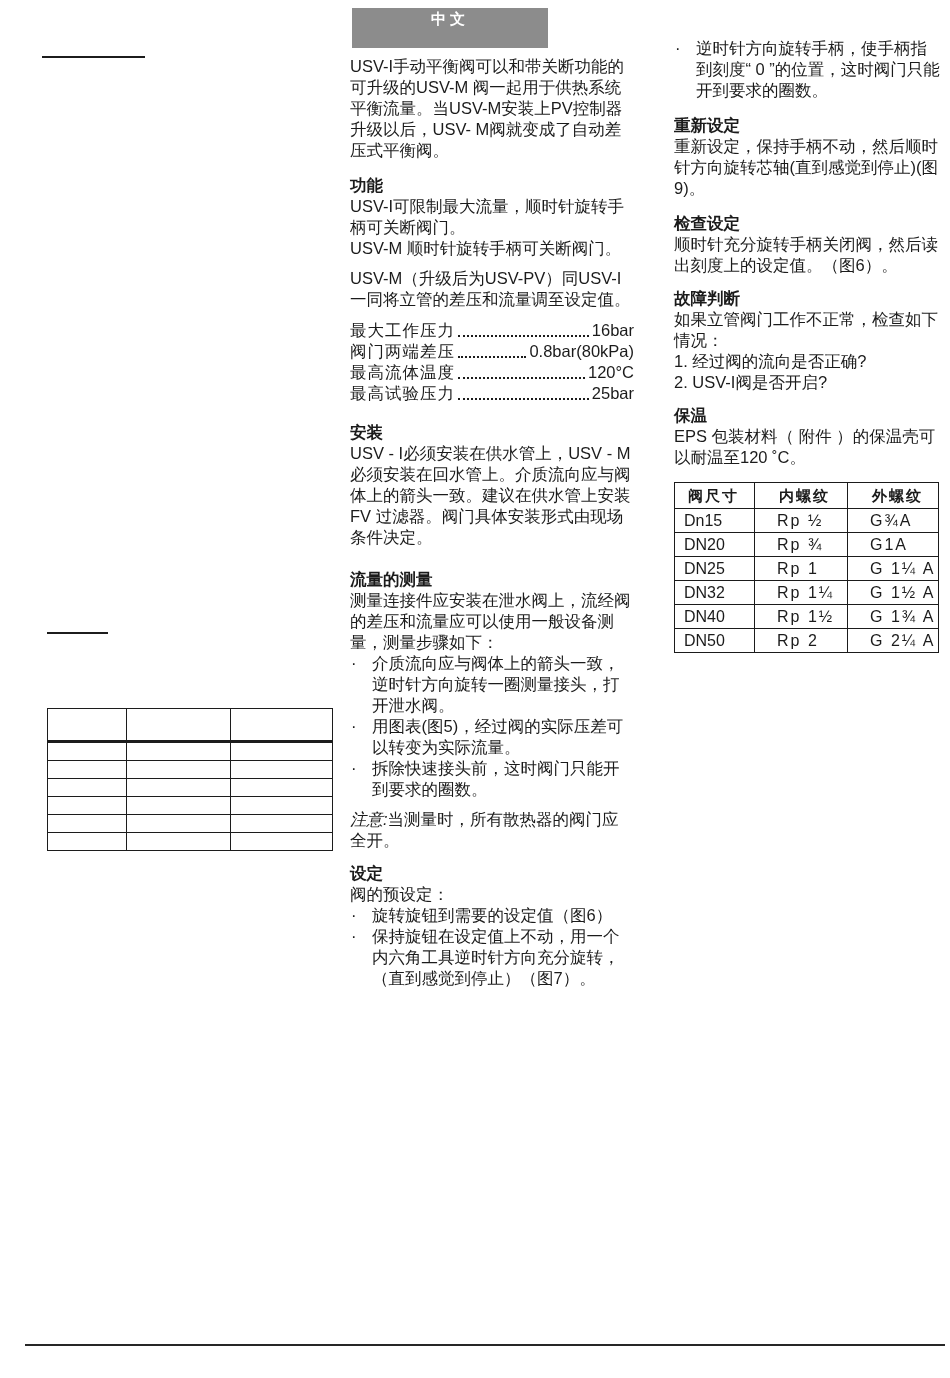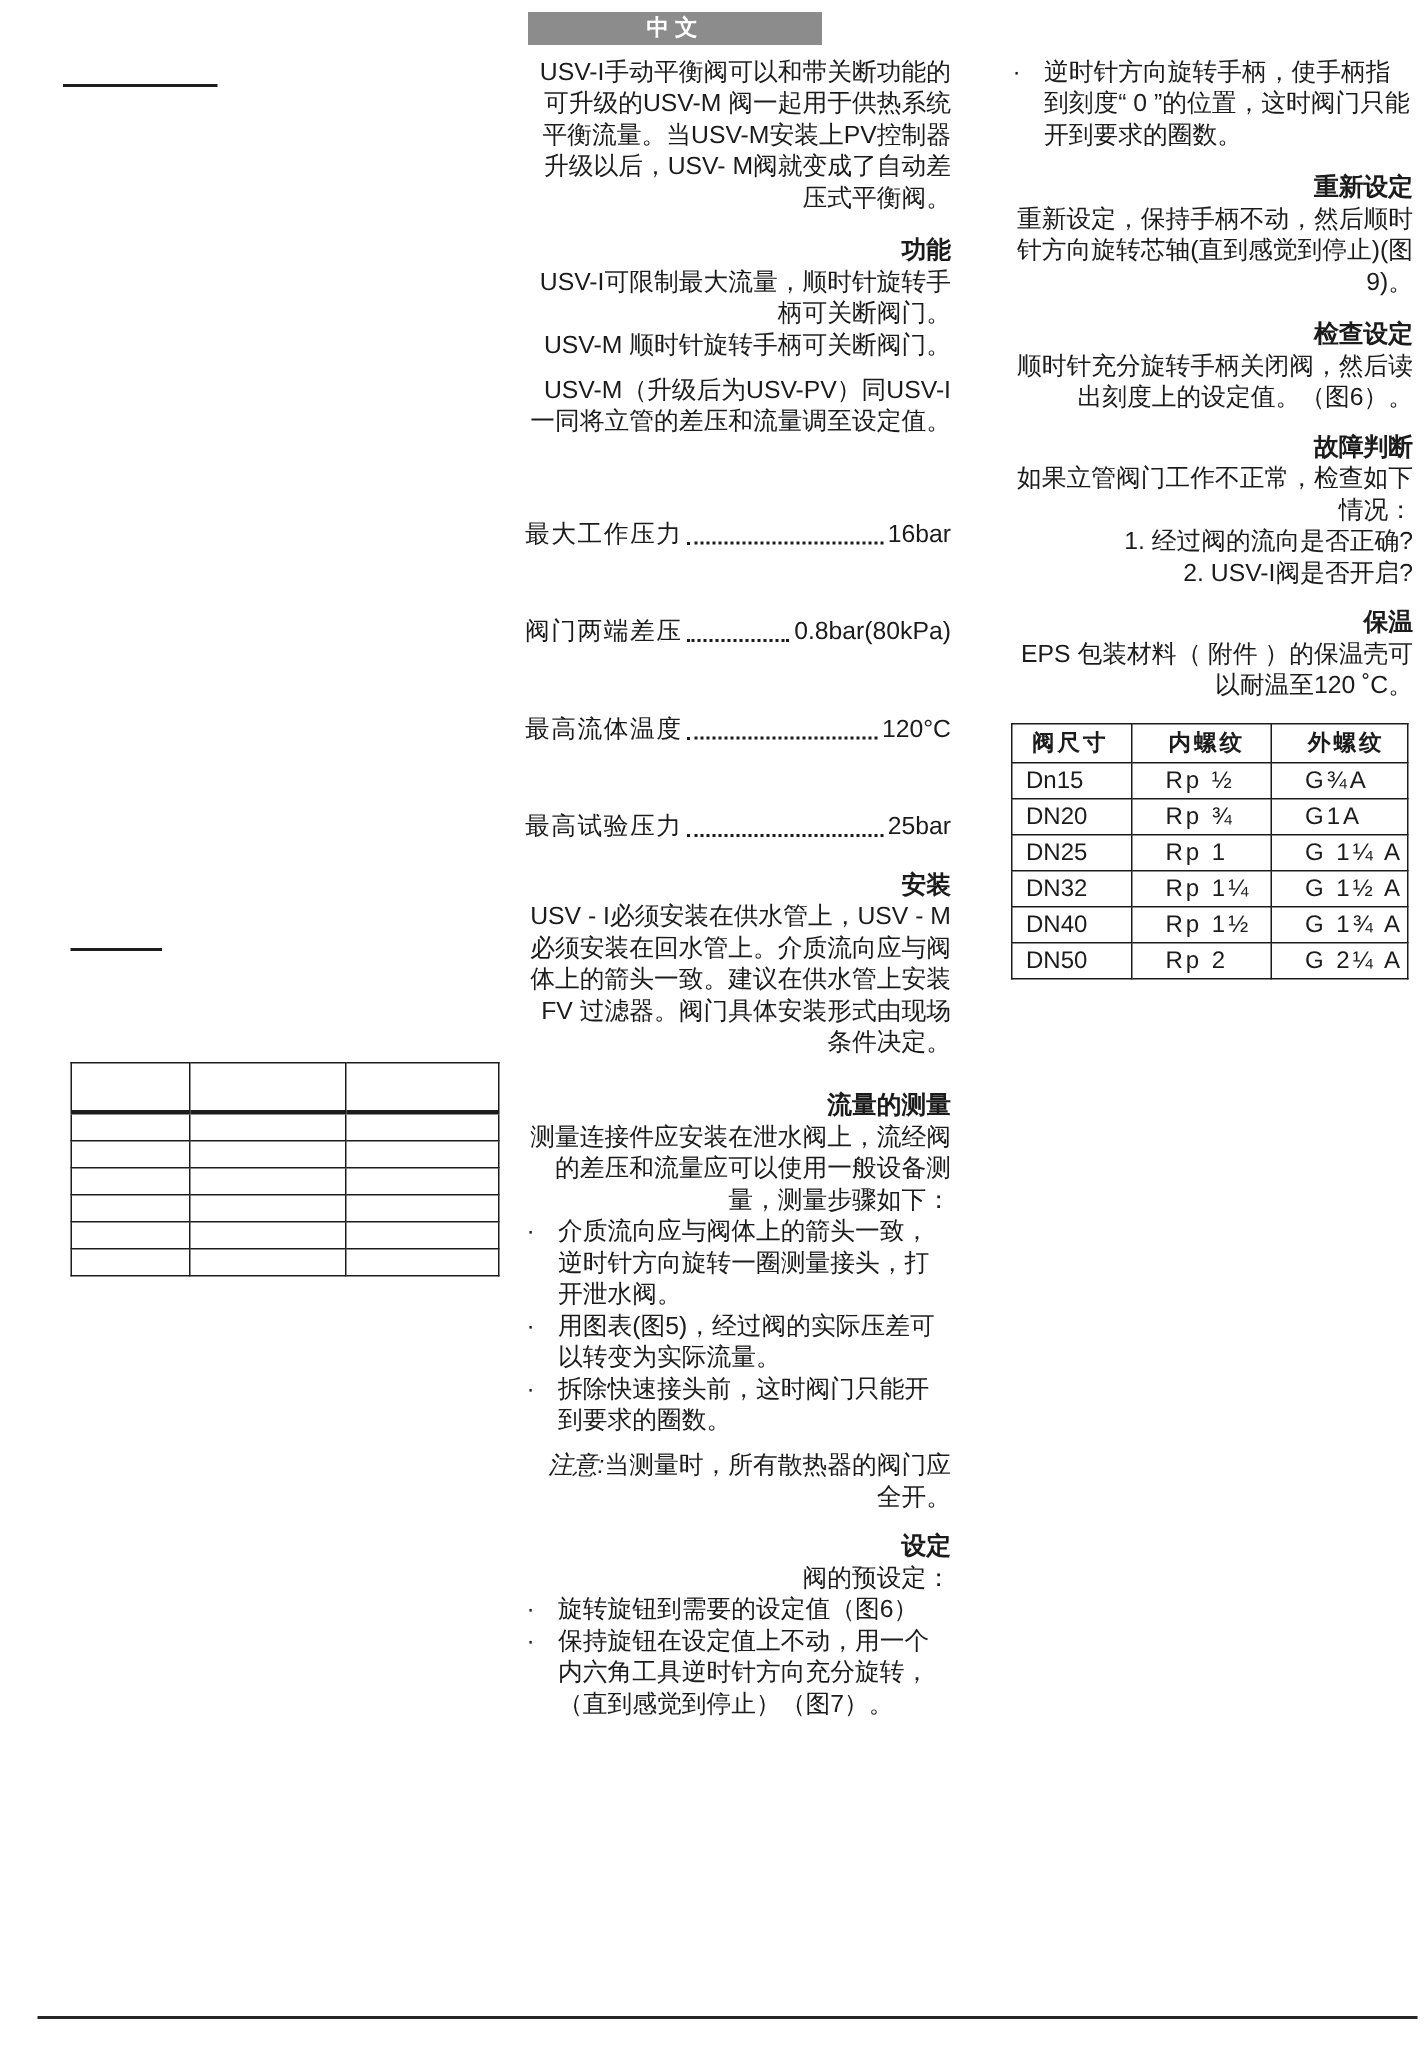--- a/index.html
+++ b/index.html
@@ -2,53 +2,53 @@
 <html><head>
 <meta charset="utf-8">
 <style>
   html,body{margin:0;padding:0;background:#ffffff;}
   .page{
     position:relative;width:950px;height:1378px;background:#ffffff;
     font-family:"Liberation Sans","DejaVu Sans",sans-serif;
     color:#1b1b1b;font-size:16.5px;line-height:21px;
     overflow:hidden;
   }
-  p,h3{margin:0;padding:0;text-align:right;}
+  p,h3{margin:0;padding:0;}
   h3{font-size:16.5px;font-weight:700;}
 
   
   .rule{position:absolute;background:#1c1c1c;height:2px;}
   .rule-top{left:42px;top:56px;width:103px;}
   .rule-mid{left:47px;top:632px;width:61px;}
   .footer-line{left:25px;top:1344px;width:920px;height:2px;position:absolute;background:#262626;}
 
   table.empty-table{
     position:absolute;left:47px;top:708px;border-collapse:collapse;table-layout:fixed;
   }
   table.empty-table td{border:1.5px solid #1c1c1c;padding:0;}
   table.empty-table tr.et-head td{height:31px;border-bottom:3px solid #1c1c1c;}
   table.empty-table tr.et-row td{height:17px;}
 
   
   .col-mid{position:absolute;left:350px;top:8px;width:284px;}
   .badge{
-    width:196px;height:22px;margin:0 0 8px 2px;background:#8c8c8c;color:#ffffff;
+    width:196px;height:40px;margin:0 0 8px 2px;background:#8c8c8c;color:#ffffff;
     font-weight:700;font-size:15px;line-height:22px;text-align:center;letter-spacing:4px;
   }
   .mb14{margin-bottom:14px;}
   .mb12{margin-bottom:12px;}
   .mb10{margin-bottom:10px;}
   .mb9{margin-bottom:9px;}
   .mb18{margin-bottom:18px;}
   .mb4{margin-bottom:21px;}
 
   .drow{display:flex;align-items:flex-end;}
   .drow .lbl{white-space:nowrap;letter-spacing:1px;}
   .drow .dots{flex:1;border-bottom:2px dotted #1b1b1b;margin:0 3px 4px 3px;min-width:10px;}
-  .drow .val{white-space:nowrap;margin-top:44px;}
+  .drow .val{white-space:nowrap;}
 
   .bullet{display:flex;}
   .bullet .mk{flex:none;width:21px;padding-left:1px;}
   .bullet .tx{flex:1;}
 
   .em{font-style:italic;}
 
   
   .col-right{position:absolute;left:674px;top:38px;width:268px;}
 

